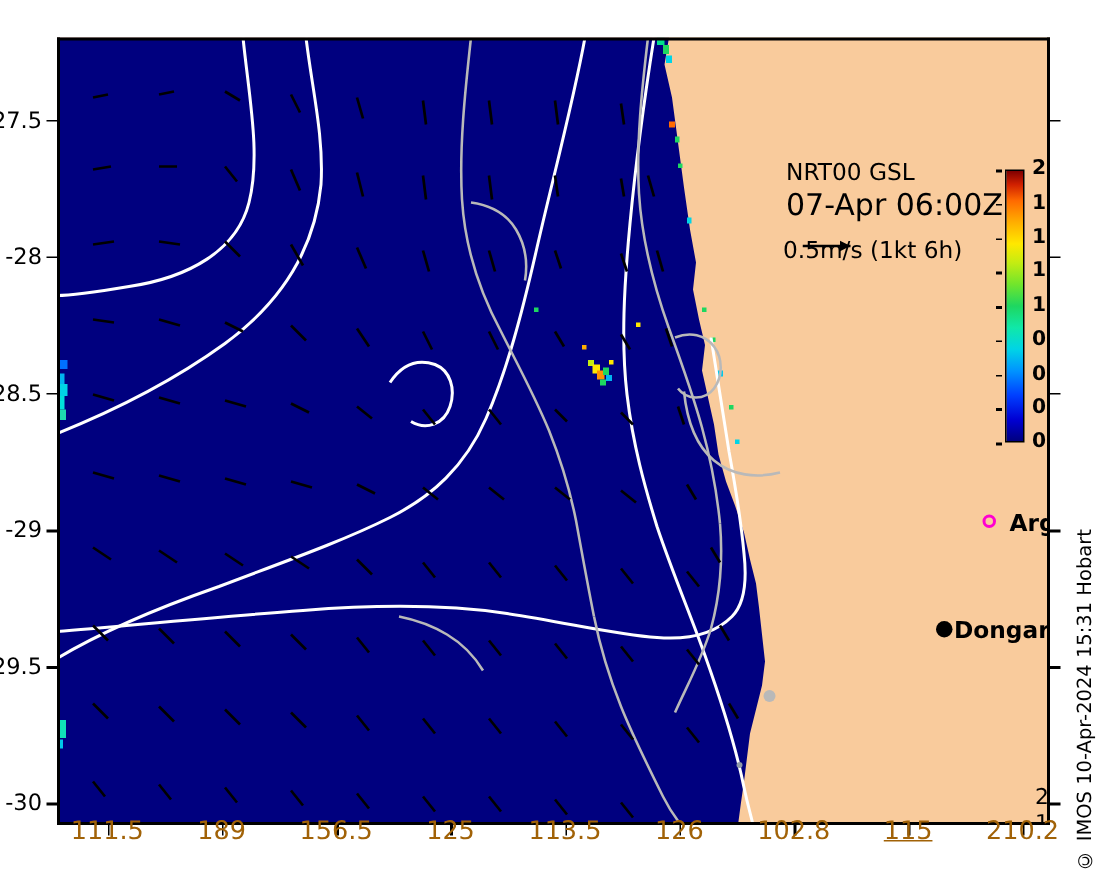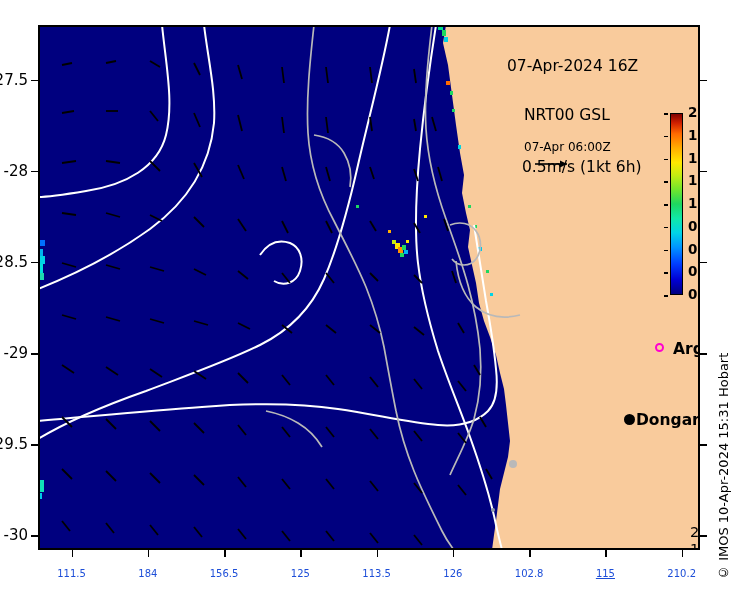--- a/index.html
+++ b/index.html
@@ -16,33 +16,33 @@
     position:absolute;left:38px;top:25px;width:662px;height:525px;
     background:#f9cb9c;overflow:hidden;
     box-sizing:border-box;
   }
   #plot svg{position:absolute;left:0;top:0;}
   .frameline{position:absolute;background:#000;}
 
   
   .tick{position:absolute;background:#000;}
   .xlab{
-    position:absolute;top:568px;font-size:10px;color:#1d4ed8;
+    position:absolute;top:544px;font-size:17px;color:#a16207;
     text-align:center;width:70px;white-space:nowrap;
   }
   .ylab{
     position:absolute;left:-42px;font-size:15px;color:#000;
     text-align:right;width:70px;white-space:nowrap;
   }
 
   
   .anno{position:absolute;color:#000;white-space:nowrap;}
   #datestamp{left:469px;top:32px;font-size:15.5px;}
   #gsl1{left:486px;top:81px;font-size:15.5px;}
-  #gsl2{left:486px;top:115px;font-size:12px;}
+  #gsl2{left:486px;top:99px;font-size:20px;}
   #gsl3{left:484px;top:133px;font-size:15.5px;}
 
   #argo-label{left:635px;top:315px;font-size:15.5px;font-weight:bold;}
   #argo-marker{
     position:absolute;left:617px;top:318px;width:9px;height:9px;
     border:2.5px solid #ff00d0;border-radius:50%;box-sizing:border-box;
     background:transparent;
   }
   #dongara-label{left:598px;top:386px;font-size:15.5px;font-weight:bold;}
   #dongara-marker{
@@ -277,21 +277,20 @@
         <line x1="420" y1="298" x2="426" y2="308"></line>
         <line x1="436" y1="340" x2="442" y2="350"></line>
         <line x1="442" y1="392" x2="448" y2="402"></line>
         <line x1="448" y1="444" x2="454" y2="454"></line>
       </g>
 
       <circle cx="475" cy="439" r="4" fill="#b9b9b9"></circle>
       <circle cx="455" cy="485" r="2" fill="#8f9aa8"></circle>
     </svg>
 
-    <div class="anno" id="datestamp">07-Apr-2024 16Z</div>
     <div class="anno" id="gsl1">NRT00 GSL</div>
     <div class="anno" id="gsl2">07-Apr 06:00Z</div>
     <div class="anno" id="gsl3">0.5m/s (1kt 6h)</div>
 
     <svg style="position:absolute;left:497px;top:132px;" width="40" height="14">
       <line x1="0" y1="7" x2="32" y2="7" stroke="#000" stroke-width="1.6"></line>
       <path d="M32,7 L25,3.5 L25,10.5 Z" fill="#000"></path>
     </svg>
 
     <div id="argo-marker"></div>
@@ -326,21 +325,21 @@
 
   <div class="frameline" style="left:38px;top:25px;width:662px;height:2px;"></div>
   <div class="frameline" style="left:38px;top:548px;width:662px;height:2px;"></div>
   <div class="frameline" style="left:38px;top:25px;width:2px;height:525px;"></div>
   <div class="frameline" style="left:698px;top:25px;width:2px;height:525px;"></div>
 
   <div id="axes">
       <div class="tick" style="left: 71.5576px; top: 550px; width: 1.5px; height: 7px;"></div>
       <div class="xlab" style="left: 36.5576px;">111.5</div>
       <div class="tick" style="left: 147.825px; top: 550px; width: 1.5px; height: 7px;"></div>
-      <div class="xlab" style="left: 112.825px;">184</div>
+      <div class="xlab" style="left: 112.825px;">189</div>
       <div class="tick" style="left: 224.092px; top: 550px; width: 1.5px; height: 7px;"></div>
       <div class="xlab" style="left: 189.092px;">156.5</div>
       <div class="tick" style="left: 300.359px; top: 550px; width: 1.5px; height: 7px;"></div>
       <div class="xlab" style="left: 265.359px;">125</div>
       <div class="tick" style="left: 376.627px; top: 550px; width: 1.5px; height: 7px;"></div>
       <div class="xlab" style="left: 341.627px;">113.5</div>
       <div class="tick" style="left: 452.894px; top: 550px; width: 1.5px; height: 7px;"></div>
       <div class="xlab" style="left: 417.894px;">126</div>
       <div class="tick" style="left: 529.161px; top: 550px; width: 1.5px; height: 7px;"></div>
       <div class="xlab" style="left: 494.161px;">102.8</div>

